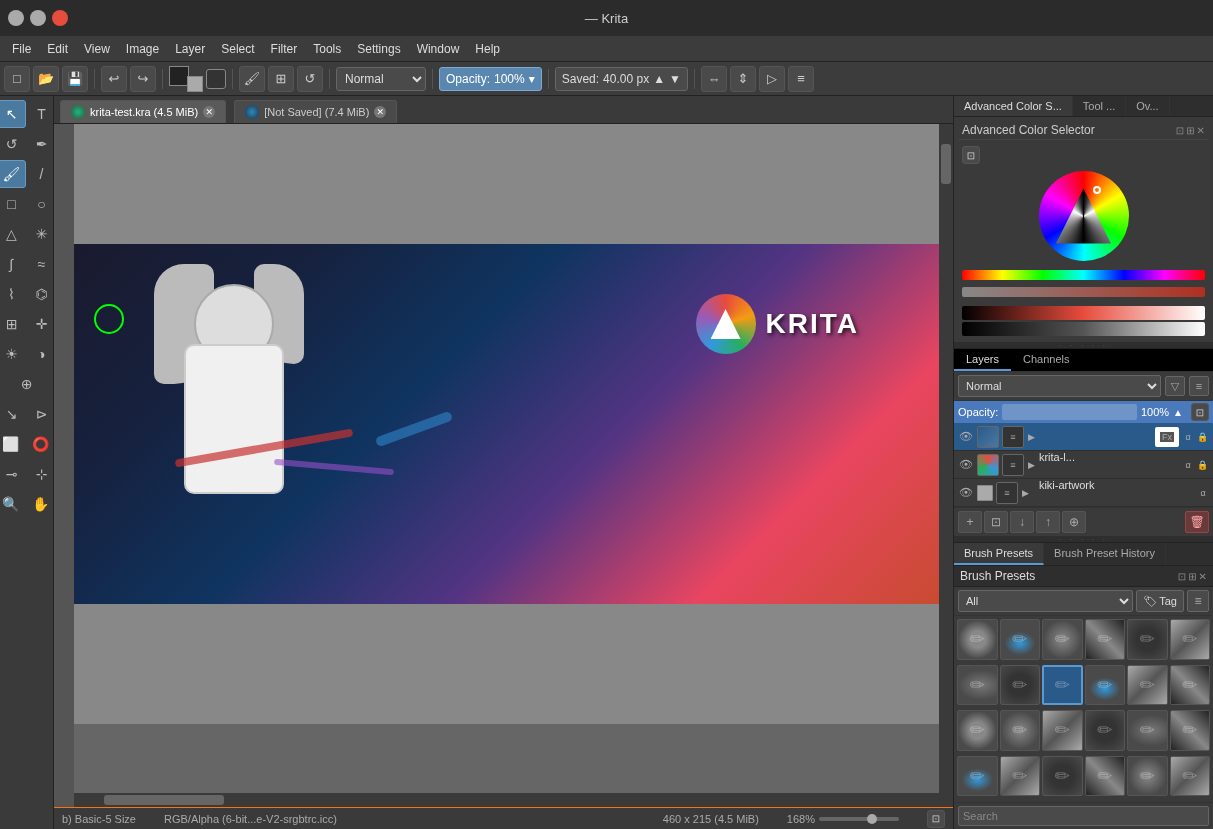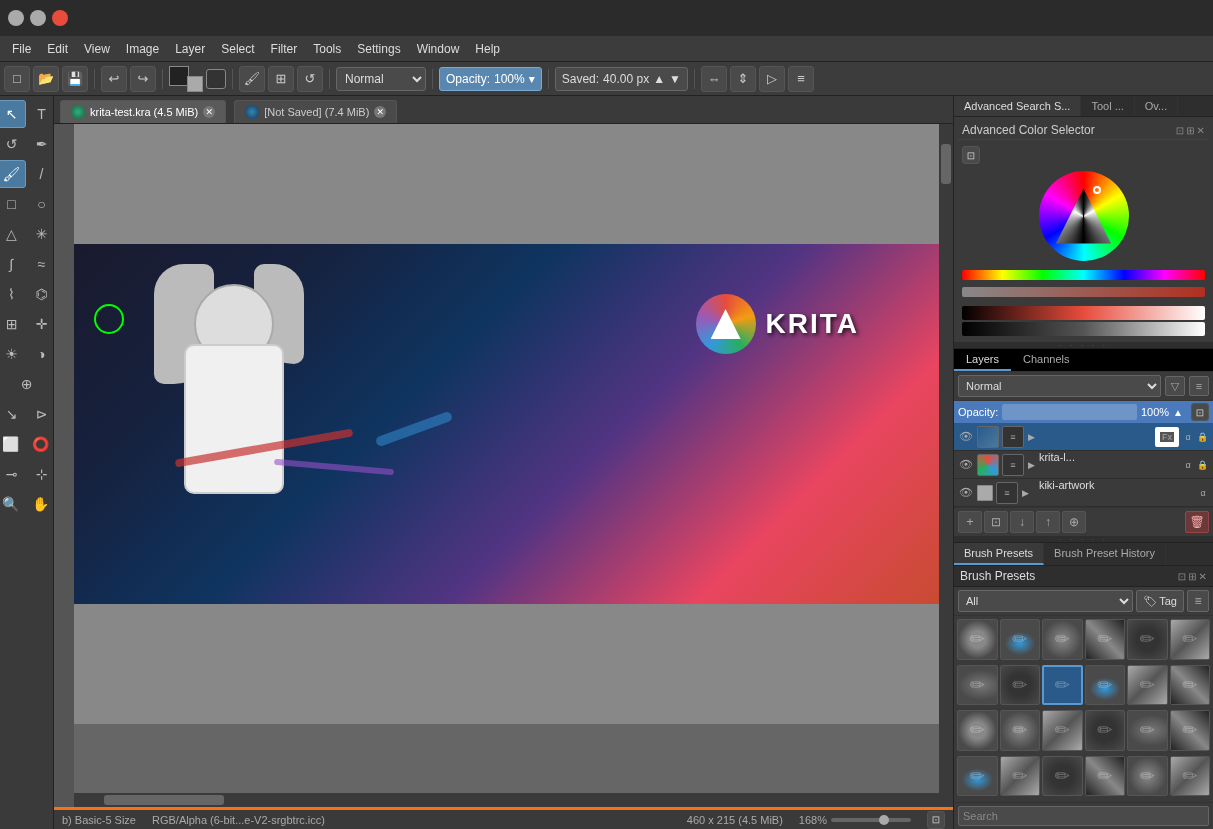--- a/index.html
+++ b/index.html
@@ -340,24 +340,24 @@
       top: 60px; left: 20px;
     }
 
     
     #statusbar {
       background: #3a3a3a;
       height: 22px;
       display: flex;
       align-items: center;
       padding: 0 8px;
-      gap: 16px;
+      gap: 28px;
       font-size: 11px;
       color: #aaa;
-      border-top: 3px solid #f97316;
+      border-top: 1px solid #f97316;
       flex-shrink: 0;
     }
     .statusbar-spacer { flex: 1; }
     .zoom-widget {
       display: flex;
       align-items: center;
       gap: 4px;
     }
     .zoom-slider {
       width: 80px; height: 4px;
@@ -777,20 +777,21 @@
   </style>
 </head>
 <body>
 
 <div id="titlebar">
   <div style="width:60px; display:flex; gap:6px;">
     <button class="title-btn min"></button>
     <button class="title-btn max"></button>
     <button class="title-btn close"></button>
   </div>
+  <div id="titlebar-title">— Krita</div>
   <div style="width:60px;"></div>
 </div>
 
 <div id="menubar">
   <div class="menu-item">File</div>
   <div class="menu-item">Edit</div>
   <div class="menu-item">View</div>
   <div class="menu-item">Image</div>
   <div class="menu-item">Layer</div>
   <div class="menu-item">Select</div>
@@ -972,21 +973,21 @@
           <div class="zoom-thumb"></div>
         </div>
       </div>
       <div class="toolbar-btn" style="width:18px; height:18px; font-size:10px;">⊡</div>
     </div>
   </div>
 
   <div id="right-panel">
 
     <div class="panel-tab-bar">
-      <div class="panel-tab active">Advanced Search S...</div>
+      <div class="panel-tab active">Advanced Color S...</div>
       <div class="panel-tab">Tool ...</div>
       <div class="panel-tab">Ov...</div>
     </div>
 
     <div id="color-panel">
       <div class="color-panel-header">
         <span>Advanced Color Selector</span>
         <div class="color-panel-controls panel-icons">
           <span class="pi">⊡</span>
           <span class="pi">⊞</span>

